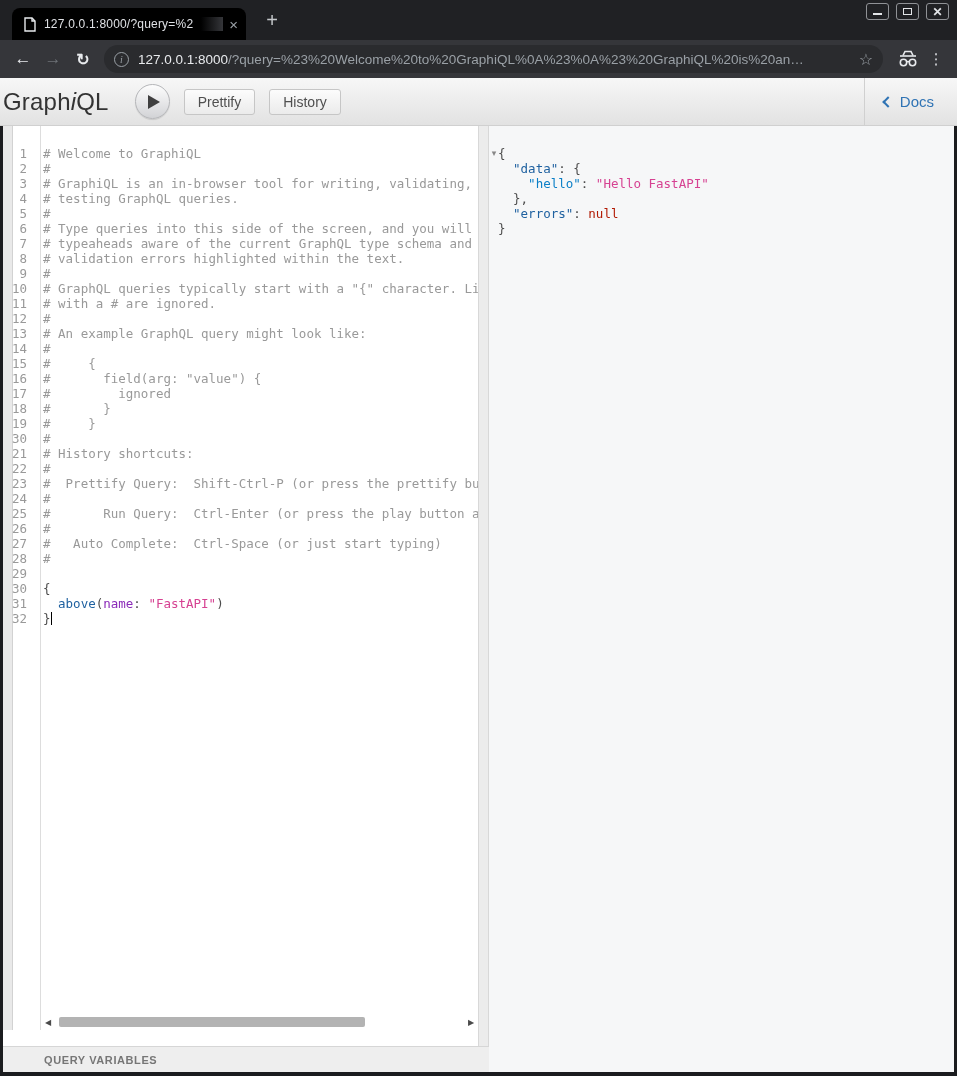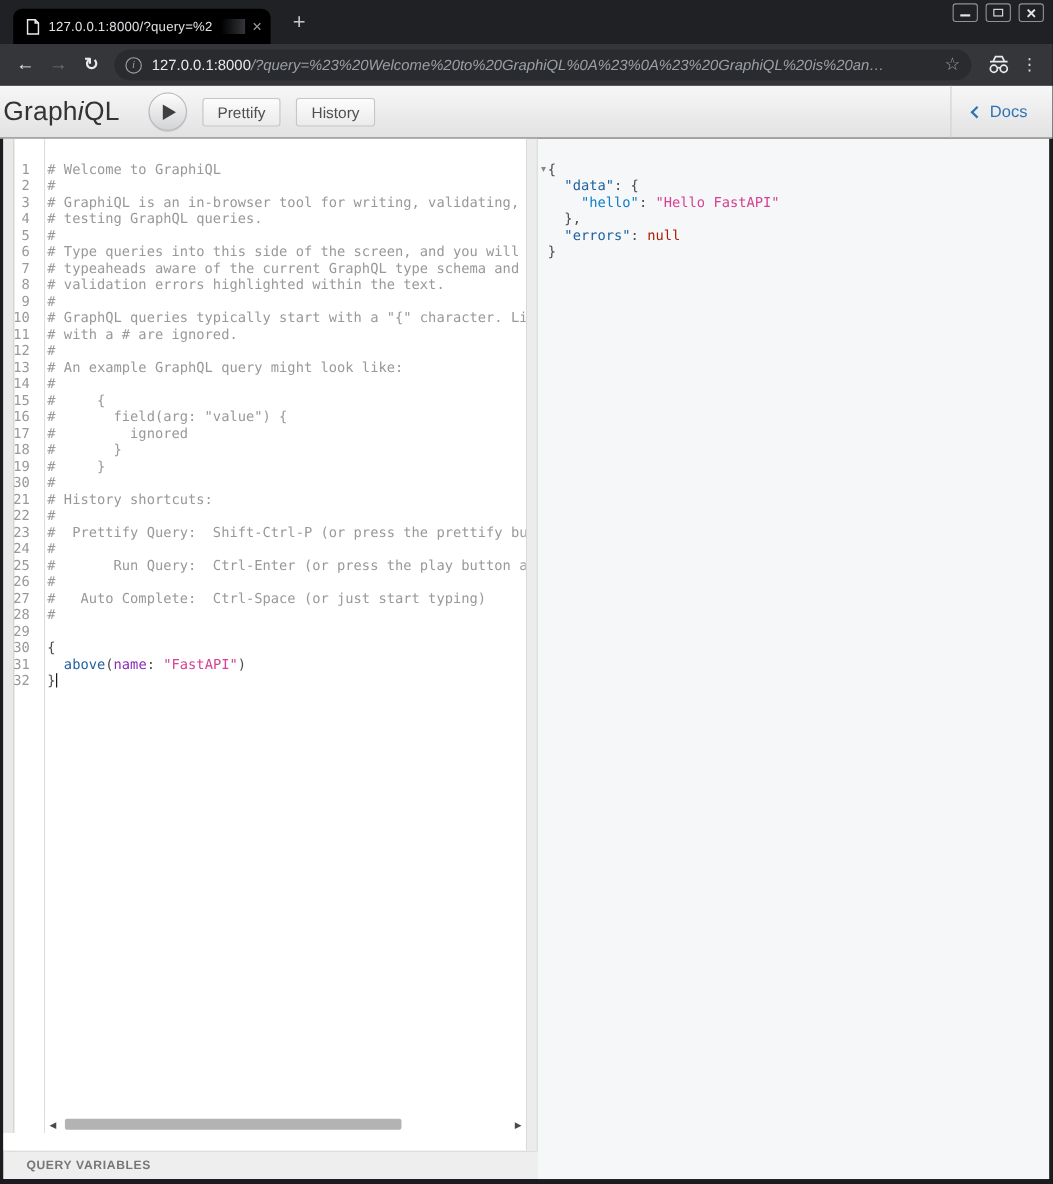--- a/index.html
+++ b/index.html
@@ -43,21 +43,21 @@
   .ic-back { color: #e8eaed; }
   .ic-forward { color: #6e7277; }
   .ic-reload { color: #e8eaed; font-size: 16px; font-weight: bold; }
   .omnibox { flex: 1; height: 28px; background: #2a2b2e; border-radius: 14px;
     display: flex; align-items: center; padding: 0 10px 0 10px; margin: 0 8px 0 6px; overflow: hidden; }
   .info-ic { width: 15px; height: 15px; border: 1px solid #9aa0a6; border-radius: 50%;
     color: #9aa0a6; font-size: 10px; font-style: italic; font-family: "Liberation Serif", serif;
     display: flex; align-items: center; justify-content: center; flex: none; margin-right: 9px; }
   .url-text { font-size: 13.5px; white-space: nowrap; overflow: hidden; flex: 1; }
   .url-host { color: #e8eaed; }
-  .url-rest { color: #9aa0a6; font-style: italic; }
+  .url-rest { color: #9aa0a6; }
   .omni-star { color: #9aa0a6; font-size: 16px; margin-left: 8px; flex: none; }
   .incog { width: 26px; display: flex; justify-content: center; flex: none; margin: 0 4px; }
   .menu-dots { color: #dadce0; font-size: 15px; width: 22px; text-align: center; flex: none; letter-spacing: 0; }
 
   
   .gq-toolbar { height: 48px; background: linear-gradient(#f7f7f7, #e2e2e2);
     border-bottom: 1px solid #d0d0d0; display: flex; align-items: center; flex: none; }
   .gq-logo { margin-left: 3px; font-size: 24px; color: #333; font-weight: 500; letter-spacing: .2px; }
   .gq-logo em { font-style: italic; }
   .exec-btn { margin-left: 26px; width: 35px; height: 35px; border-radius: 50%;
@@ -95,21 +95,21 @@
   .hs-arrow { width: 14px; text-align: center; color: #4a4a4a; font-size: 8px; flex: none; }
   .hs-track { flex: 1; height: 10px; position: relative; }
   .hs-thumb { position: absolute; left: 4px; top: 0; width: 306px; height: 10px;
     background: #b3b3b3; border-radius: 2px; }
   .pane-bottom-pad { position: absolute; left: 0; right: 0; bottom: 0; height: 16px; background: #fff; }
 
   .divider { width: 11px; flex: none; background: #ececec;
     border-left: 1px solid #d8d8d8; border-right: 1px solid #d8d8d8; }
 
   .varbar { height: 26px; flex: none; background: #eeeeee; border-top: 1px solid #d6d6d6;
-    display: flex; align-items: center; padding-left: 21px; }
+    display: flex; align-items: center; padding-left: 41px; }
   .varbar-title { font-size: 11px; font-weight: bold; color: #767676; letter-spacing: .6px; }
 
   .result-pane { flex: 1; background: #f6f7f8; position: relative; padding: 20px 0 0 0; overflow: hidden; }
   .fold-arrow { position: absolute; left: 0; top: 22px; color: #888; font-size: 9px; width: 10px; text-align: center; }
   .result-line { height: 15px; font: 12.5px/15px "DejaVu Sans Mono", monospace; white-space: pre; padding-left: 9px; }
 
   
   .tok-c { color: var(--tok-comment); }
   .tok-p { color: var(--tok-property); }
   .tok-a { color: var(--tok-attribute); }

